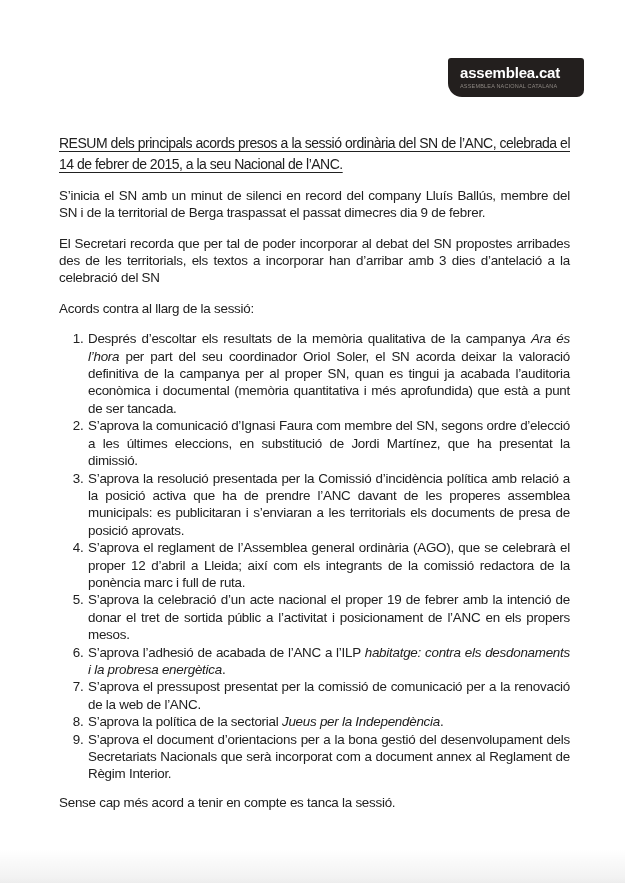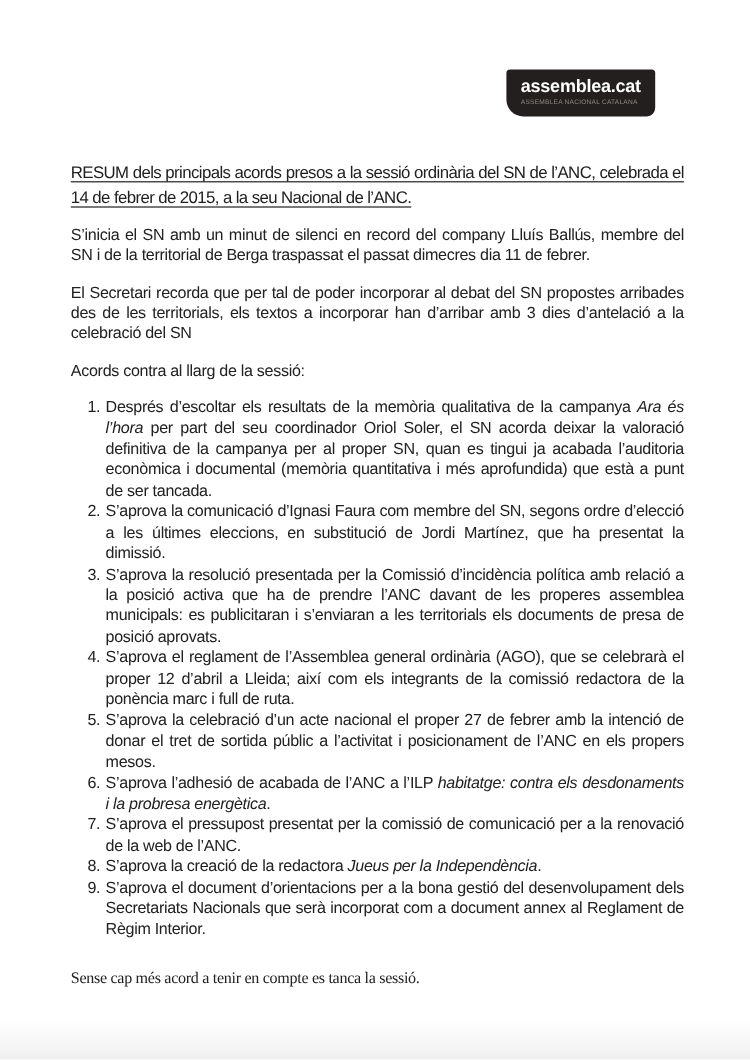--- a/index.html
+++ b/index.html
@@ -10,23 +10,23 @@
     position: relative;
     overflow: hidden;
     background: #ffffff;
     font-family: "Liberation Sans", sans-serif;
     color: #212121;
   }
 
   
   .logo {
     position: absolute;
-    left: 422px;
+    left: 448px;
     top: 58px;
-    width: 124px;
+    width: 136px;
     height: 39px;
     box-sizing: border-box;
     padding: 7px 0 0 12px;
     border-radius: 3px 3px 7px 14px;
     background: #231f1e;
   }
   .logo-title {
     font-size: 15px;
     font-weight: bold;
     line-height: 16px;
@@ -61,25 +61,25 @@
     font-weight: normal;
     line-height: 21.4px;
     letter-spacing: -0.5px;
     margin: 0 0 11px 0;
     text-decoration: underline;
     text-decoration-thickness: 1.3px;
     text-underline-offset: 2.5px;
   }
   .para { margin: 0 0 13px 0; }
   .acords {
-    margin: 0 0 23px 0;
+    margin: 0 0 11px 0;
     padding: 0 0 0 28px;
   }
   .acords li { margin: 0; padding-left: 1px; }
-  .closing { margin: 0; font-family: Liberation Serif, serif; }
+  .closing { margin: 0; }
   em { font-style: italic; }
 
   
   .page-bottom-shade {
     position: absolute;
     left: 0;
     bottom: 0;
     width: 100%;
     height: 34px;
     pointer-events: none;
@@ -92,35 +92,35 @@
 <div class="page">
 
   <div class="logo" style="background: rgb(35, 31, 30);">
     <div class="logo-title" style="color: rgb(255, 255, 255);">assemblea.cat</div>
     <div class="logo-subtitle" style="color: rgb(141, 135, 130);">ASSEMBLEA NACIONAL CATALANA</div>
   </div>
 
   <div class="content" style="color: rgb(33, 33, 33);">
     <h1 class="heading">RESUM dels principals acords presos a la sessió ordinària del SN de l’ANC, celebrada el 14 de febrer de 2015, a la seu Nacional de l’ANC.</h1>
 
-    <p class="para">S’inicia el SN amb un minut de silenci en record del company Lluís Ballús, membre del SN i de la territorial de Berga traspassat el passat dimecres dia 11 de febrer.</p>
+    <p class="para">S’inicia el SN amb un minut de silenci en record del company Lluís Ballús, membre del SN i de la territorial de Berga traspassat el passat dimecres dia 9 de febrer.</p>
 
     <p class="para">El Secretari recorda que per tal de poder incorporar al debat del SN propostes arribades des de les territorials, els textos a incorporar han d’arribar amb 3 dies d’antelació a la celebració del SN</p>
 
     <p class="para">Acords contra al llarg de la sessió:</p>
 
     <ol class="acords">
         <li><span>Després d’escoltar els resultats de la memòria qualitativa de la campanya </span><em>Ara és l’hora</em><span> per part del seu coordinador Oriol Soler, el SN acorda deixar la valoració definitiva de la campanya per al proper SN, quan es tingui ja acabada l’auditoria econòmica i documental (memòria quantitativa i més aprofundida) que està a punt de ser tancada.</span></li>
         <li><span>S’aprova la comunicació d’Ignasi Faura com membre del SN, segons ordre d’elecció a les últimes eleccions, en substitució de Jordi Martínez, que ha presentat la dimissió.</span></li>
         <li><span>S’aprova la resolució presentada per la Comissió d’incidència política amb relació a la posició activa que ha de prendre l’ANC davant de les properes assemblea municipals: es publicitaran i s’enviaran a les territorials els documents de presa de posició aprovats.</span></li>
         <li><span>S’aprova el reglament de l’Assemblea general ordinària (AGO), que se celebrarà el proper 12 d’abril a Lleida; així com els integrants de la comissió redactora de la ponència marc i full de ruta.</span></li>
-        <li><span>S’aprova la celebració d’un acte nacional el proper 27 de febrer amb la intenció de donar el tret de sortida públic a l’activitat i posicionament de l’ANC en els propers mesos.</span></li>
+        <li><span>S’aprova la celebració d’un acte nacional el proper 19 de febrer amb la intenció de donar el tret de sortida públic a l’activitat i posicionament de l’ANC en els propers mesos.</span></li>
         <li><span>S’aprova l’adhesió de acabada de l’ANC a l’ILP </span><em>habitatge: contra els desdonaments i la probresa energètica</em><span>.</span></li>
         <li><span>S’aprova el pressupost presentat per la comissió de comunicació per a la renovació de la web de l’ANC.</span></li>
-        <li><span>S’aprova la creació de la redactora </span><em>Jueus per la Independència</em><span>.</span></li>
+        <li><span>S’aprova la política de la sectorial </span><em>Jueus per la Independència</em><span>.</span></li>
         <li><span>S’aprova el document d’orientacions per a la bona gestió del desenvolupament dels Secretariats Nacionals que serà incorporat com a document annex al Reglament de Règim Interior.</span></li>
       </ol>
 
     <p class="para closing">Sense cap més acord a tenir en compte es tanca la sessió.</p>
   </div>
 
   <div class="page-bottom-shade"></div>
 </div>
 
 </body></html>

